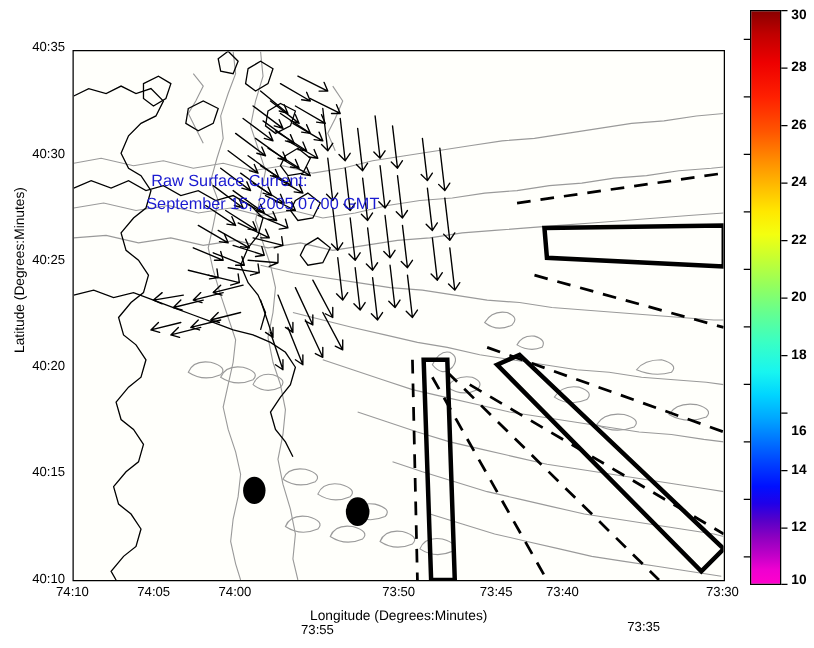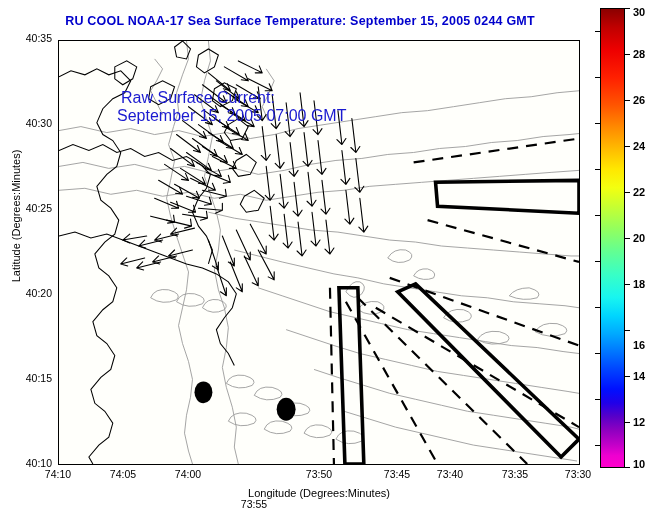--- a/index.html
+++ b/index.html
@@ -18,22 +18,22 @@
   
   .plot-frame{
     position:absolute;left:58px;top:40px;width:522px;height:425px;
     border:1.4px solid #000;background:#fffffb;box-sizing:border-box;
     overflow:hidden;
   }
   .plot-svg{position:absolute;left:0;top:0;width:100%;height:100%;}
 
   
   .ann{
-    position:absolute;color:#1a1ad0;font-size:16px;
-    white-space:nowrap;pointer-events:none;
+    position:absolute;color:#1a1ad0;font-size:13px;
+    white-space:nowrap;pointer-events:none;margin-top:48px;
   }
   .ann.l1{left:62px;top:48px;}
   .ann.l2{left:58px;top:66px;}
 
   
   .xtick{position:absolute;top:468px;font-size:10.5px;color:#000;
          transform:translateX(-50%);white-space:nowrap;}
   .ytick{position:absolute;left:52px;font-size:10.5px;color:#000;
          transform:translateY(-50%);text-align:right;white-space:nowrap;
          width:0;}
@@ -84,21 +84,20 @@
   .cb-tick{position:absolute;left:25px;width:5px;height:1.4px;background:#000;}
   .cb-tick-in{position:absolute;left:-5px;width:5px;height:1.4px;background:#000;}
   .cb-lab{position:absolute;left:33px;font-size:11px;font-weight:bold;color:#000;
           transform:translateY(-50%);white-space:nowrap;}
 </style>
 </head>
 <body>
 
 <div id="root">
 
-  <div class="title">RU COOL  NOAA-17  Sea Surface Temperature:  September 15, 2005 0244 GMT</div>
 
   <div class="plot-frame">
 
     <svg class="plot-svg" viewBox="0 0 522 425" preserveAspectRatio="none">
 
       <g fill="none" stroke="#9a9a9a" stroke-width="0.9">
         <path d="M128,0 L130,18 L124,34 L118,52 L120,70 L115,86 L110,104 L116,120
                  L112,140 L108,158 L112,176 L118,196 L124,214 L130,232 L128,250
                  L124,268 L120,286 L124,304 L130,322 L134,340 L132,358 L128,376
                  L126,394 L130,412 L134,425"></path>
@@ -287,21 +286,21 @@
 
   </div>
 
   <div class="xtick" style="left:58px;">74:10</div>
   <div class="xtick" style="left:123px;">74:05</div>
   <div class="xtick" style="left:188px;">74:00</div>
   <div class="xtick" style="left:254px;margin-top:30px;">73:55</div>
   <div class="xtick" style="left:319px;">73:50</div>
   <div class="xtick" style="left:397px;">73:45</div>
   <div class="xtick" style="left:450px;">73:40</div>
-  <div class="xtick" style="left:515px;">73:35</div>
+  <div class="xtick" style="left:515px;margin-top:28px;">73:35</div>
   <div class="xtick" style="left:578px;">73:30</div>
 
   <div class="ytick" style="top:40px;">
       <span>40:35</span>
     </div>
   <div class="ytick" style="top:125px;">
       <span>40:30</span>
     </div>
   <div class="ytick" style="top:210px;">
       <span>40:25</span>

